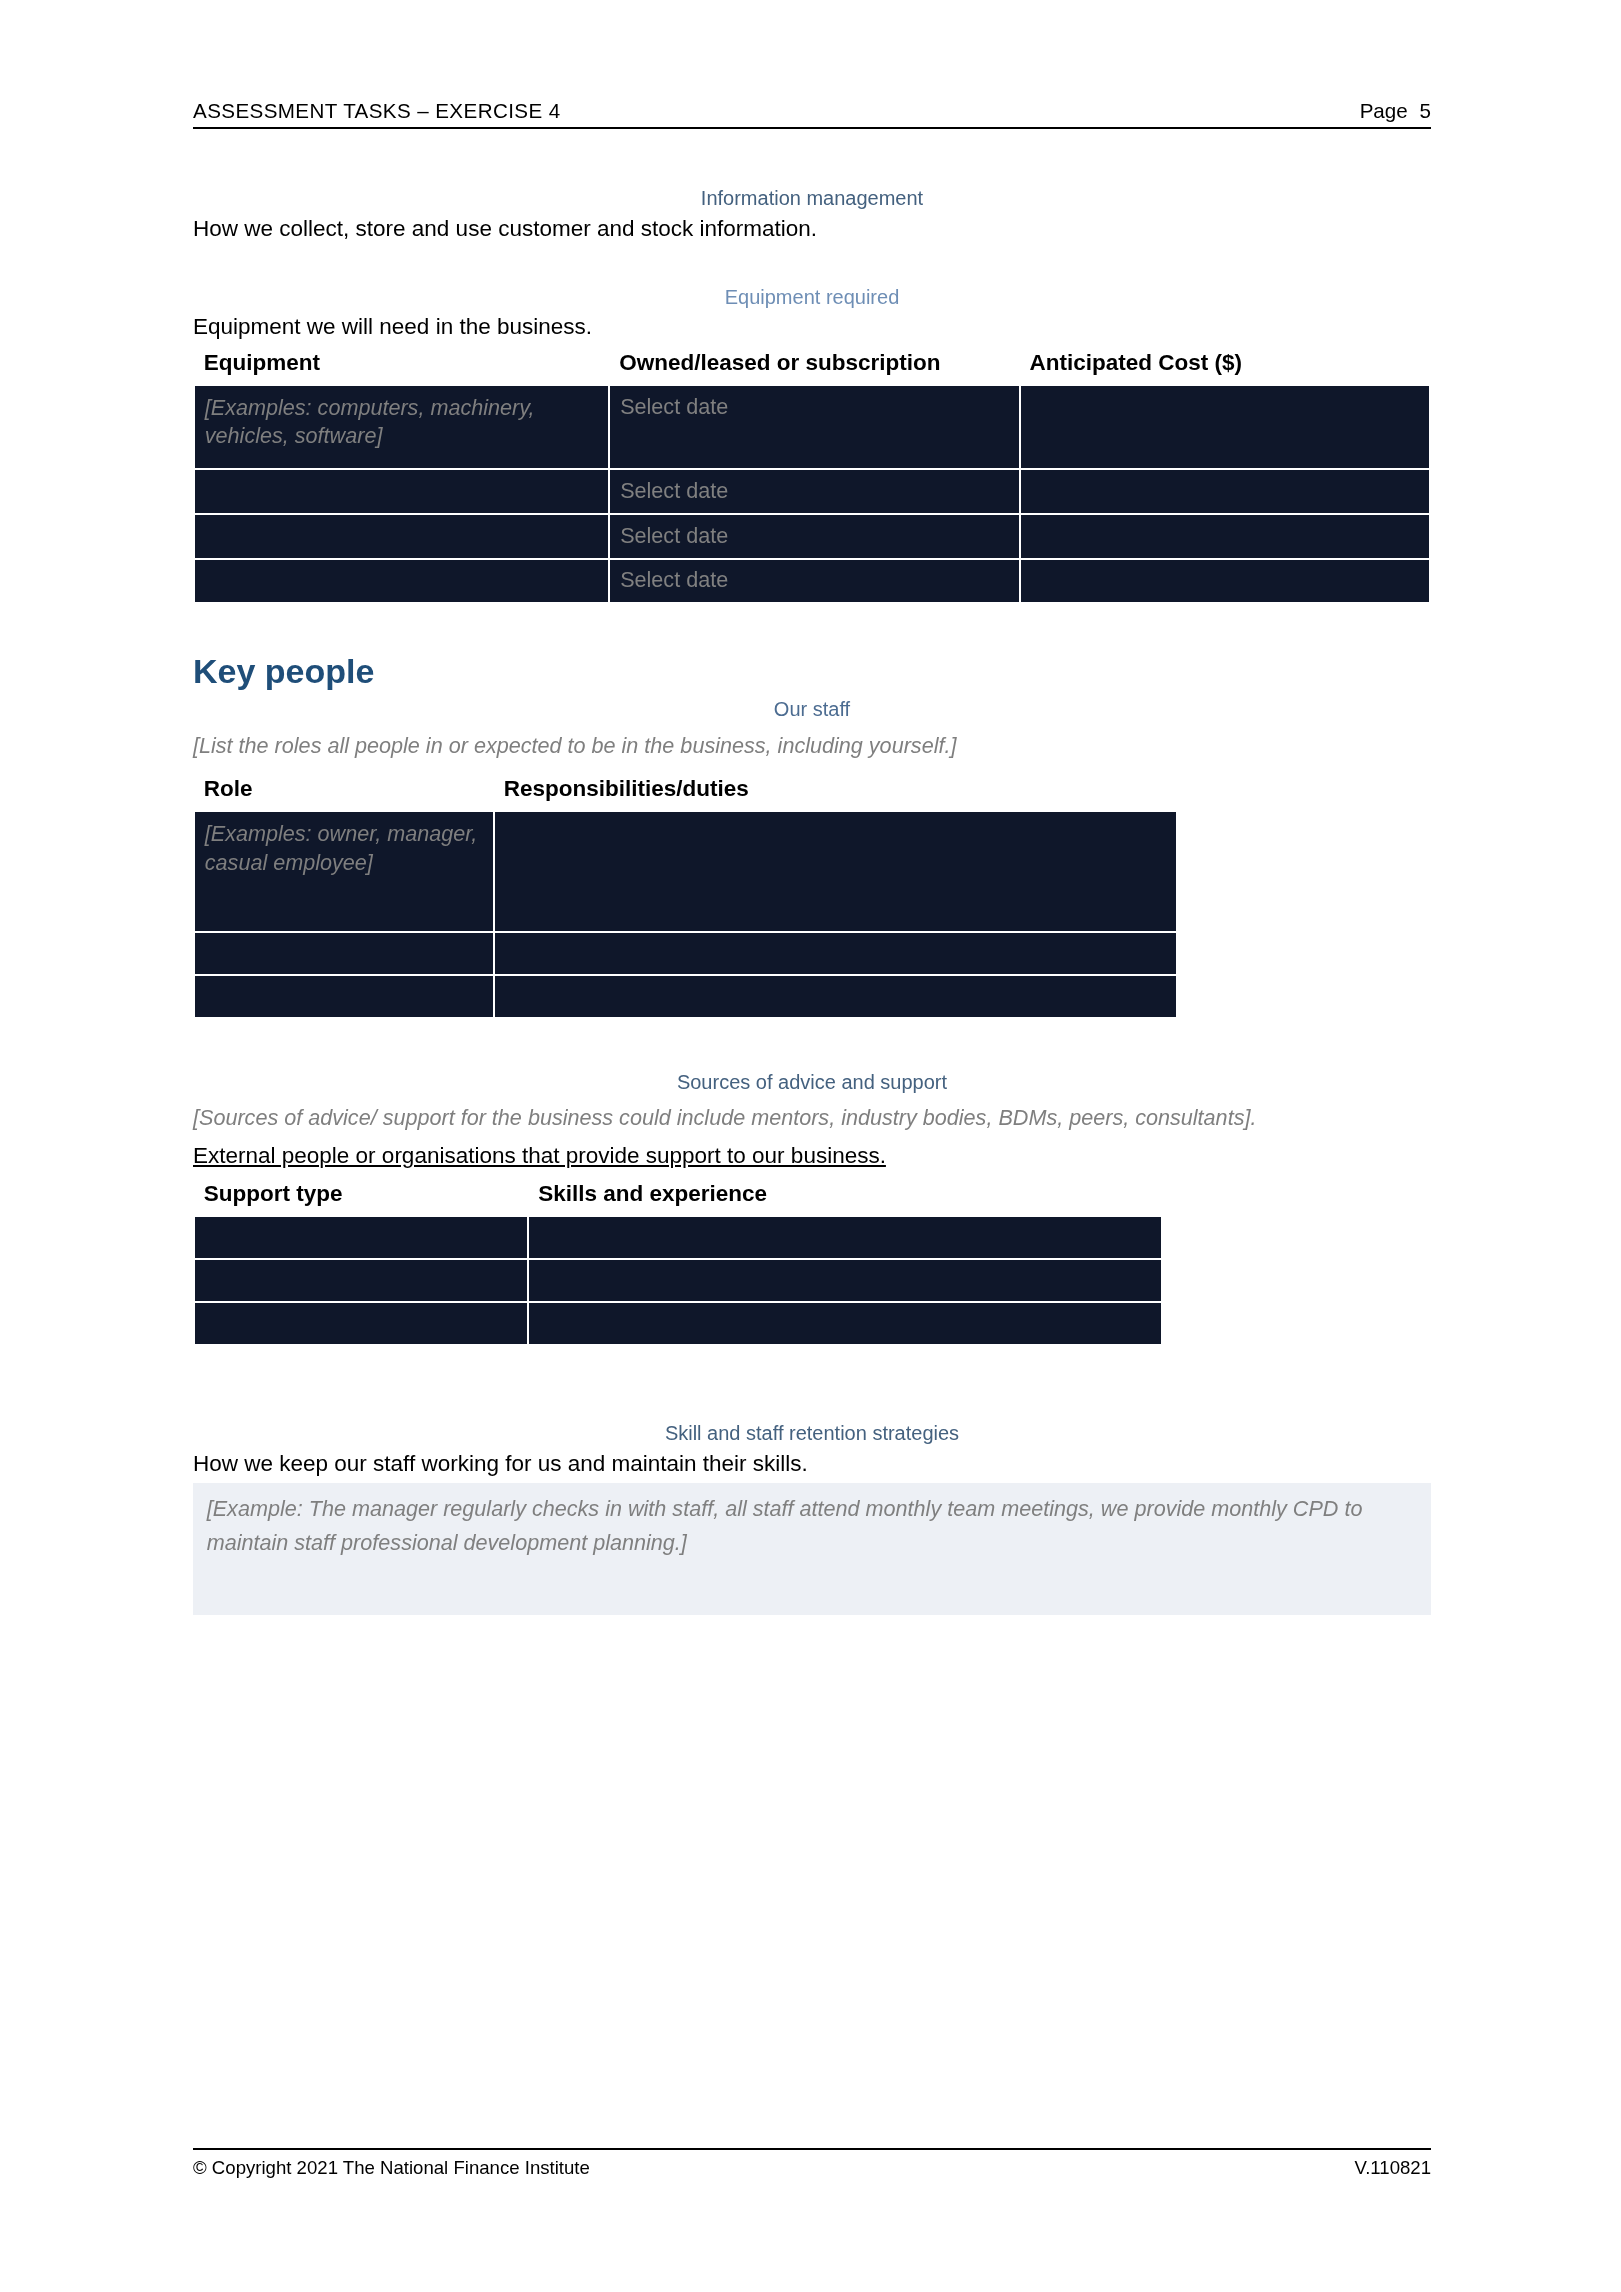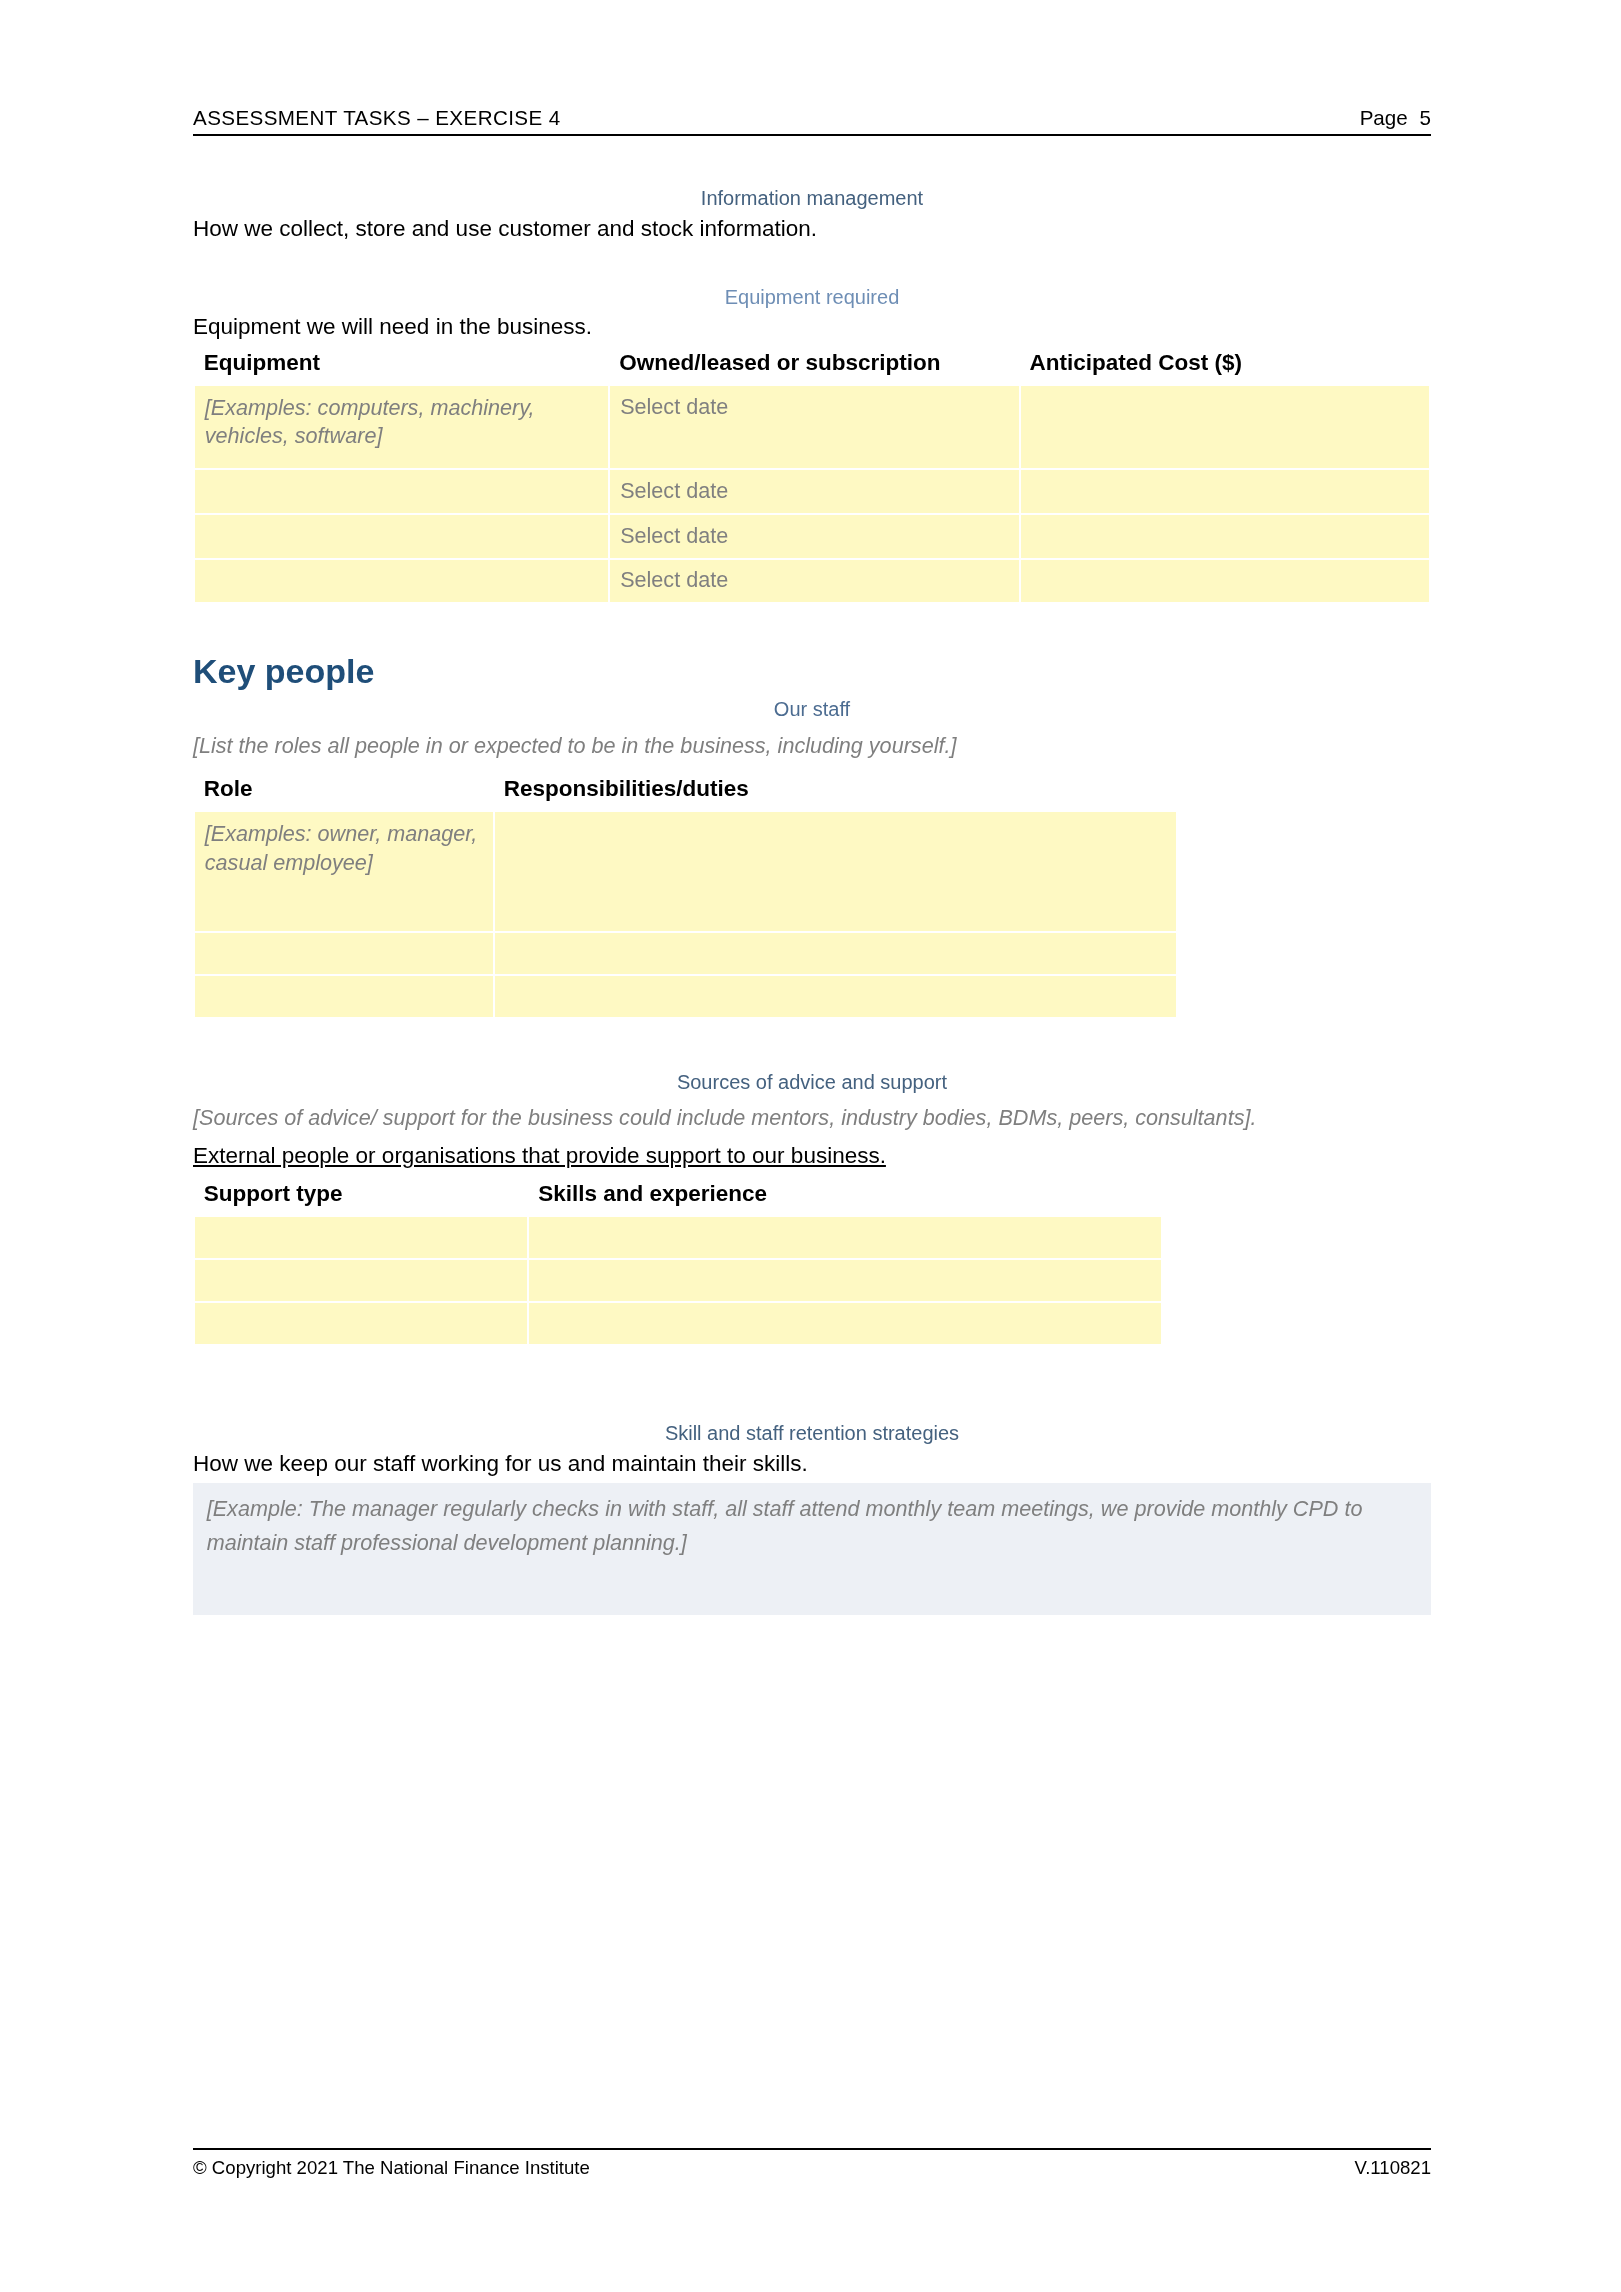--- a/index.html
+++ b/index.html
@@ -21,21 +21,21 @@
     position: absolute;
     left: 193px;
     top: 0;
     width: 1238px;
   }
 
   
   .doc-header {
     position: absolute;
     left: 193px;
-    top: 106px;
+    top: 99px;
     width: 1238px;
     border-bottom: 2.5px solid #000;
     padding-bottom: 3.9px;
     display: flex;
     justify-content: space-between;
     align-items: baseline;
   }
   .doc-header .left {
     font-size: 20.6px;
     letter-spacing: 0.4px;
@@ -122,21 +122,21 @@
   table.ftable th {
     text-align: left;
     font-size: 22.5px;
     font-weight: bold;
     color: #000;
     padding: 2px 0 7.8px 8.8px;
     background: transparent;
     vertical-align: bottom;
   }
   table.ftable td {
-    background: #fef9c3;
+    background: #0f172a;
     vertical-align: top;
     padding: 7.8px 9.8px;
     font-size: 21.6px;
     color: #7F7F7F;
   }
   td .cellhint {
     font-style: italic;
     color: #7F7F7F;
     font-size: 21.6px;
     line-height: 1.32;

